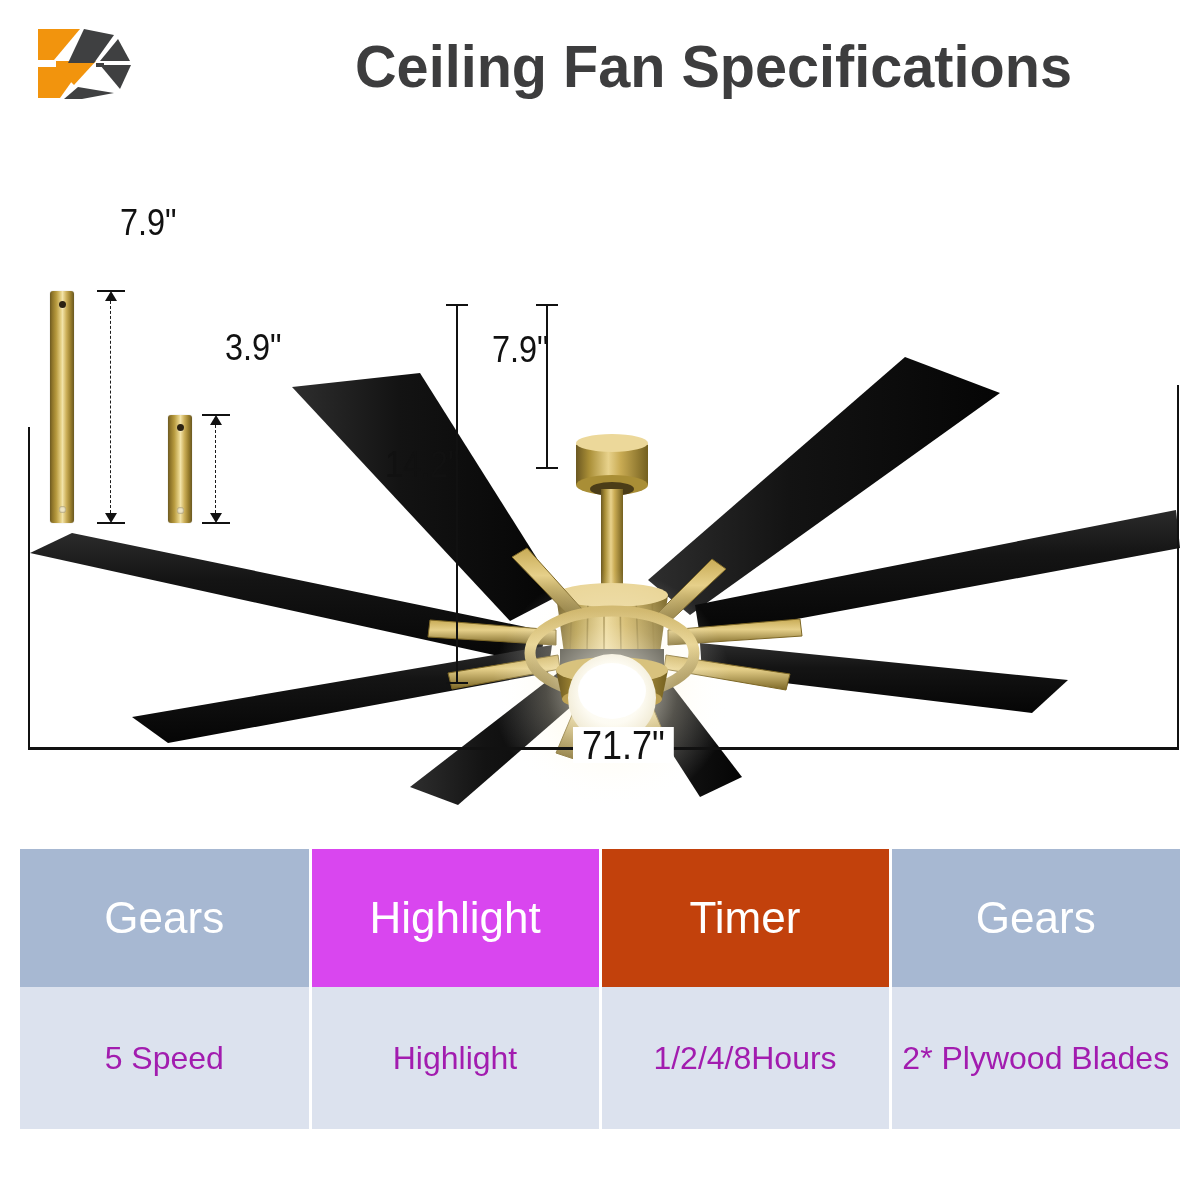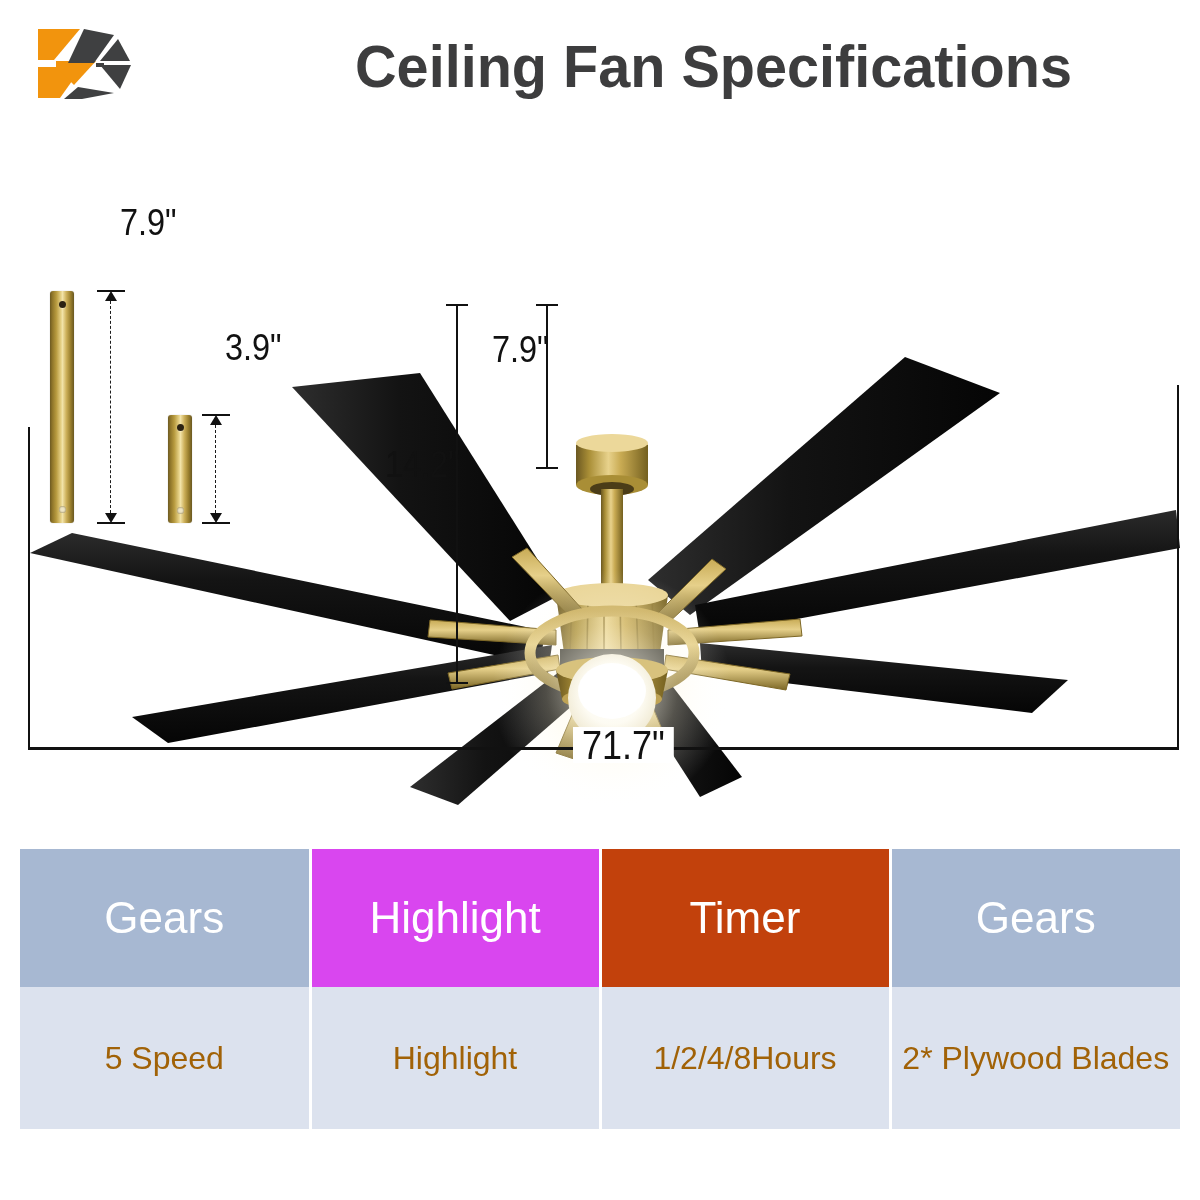--- a/index.html
+++ b/index.html
@@ -146,21 +146,21 @@
     font-weight: normal;
   }
   #spec-table th {
     height: 136px;
     font-size: 44px;
     color: #ffffff;
   }
   #spec-table td {
     height: 140px;
     font-size: 32px;
-    color: #a16207;
+    color: #a21caf;
   }
   .thead-cell, .tbody-cell { transform: scaleX(0.94); }
 </style>
 </head>
 <body>
 
 <div id="header">
 
   <div id="logo-mark">
     <svg viewBox="0 0 104 74" width="104" height="74">

